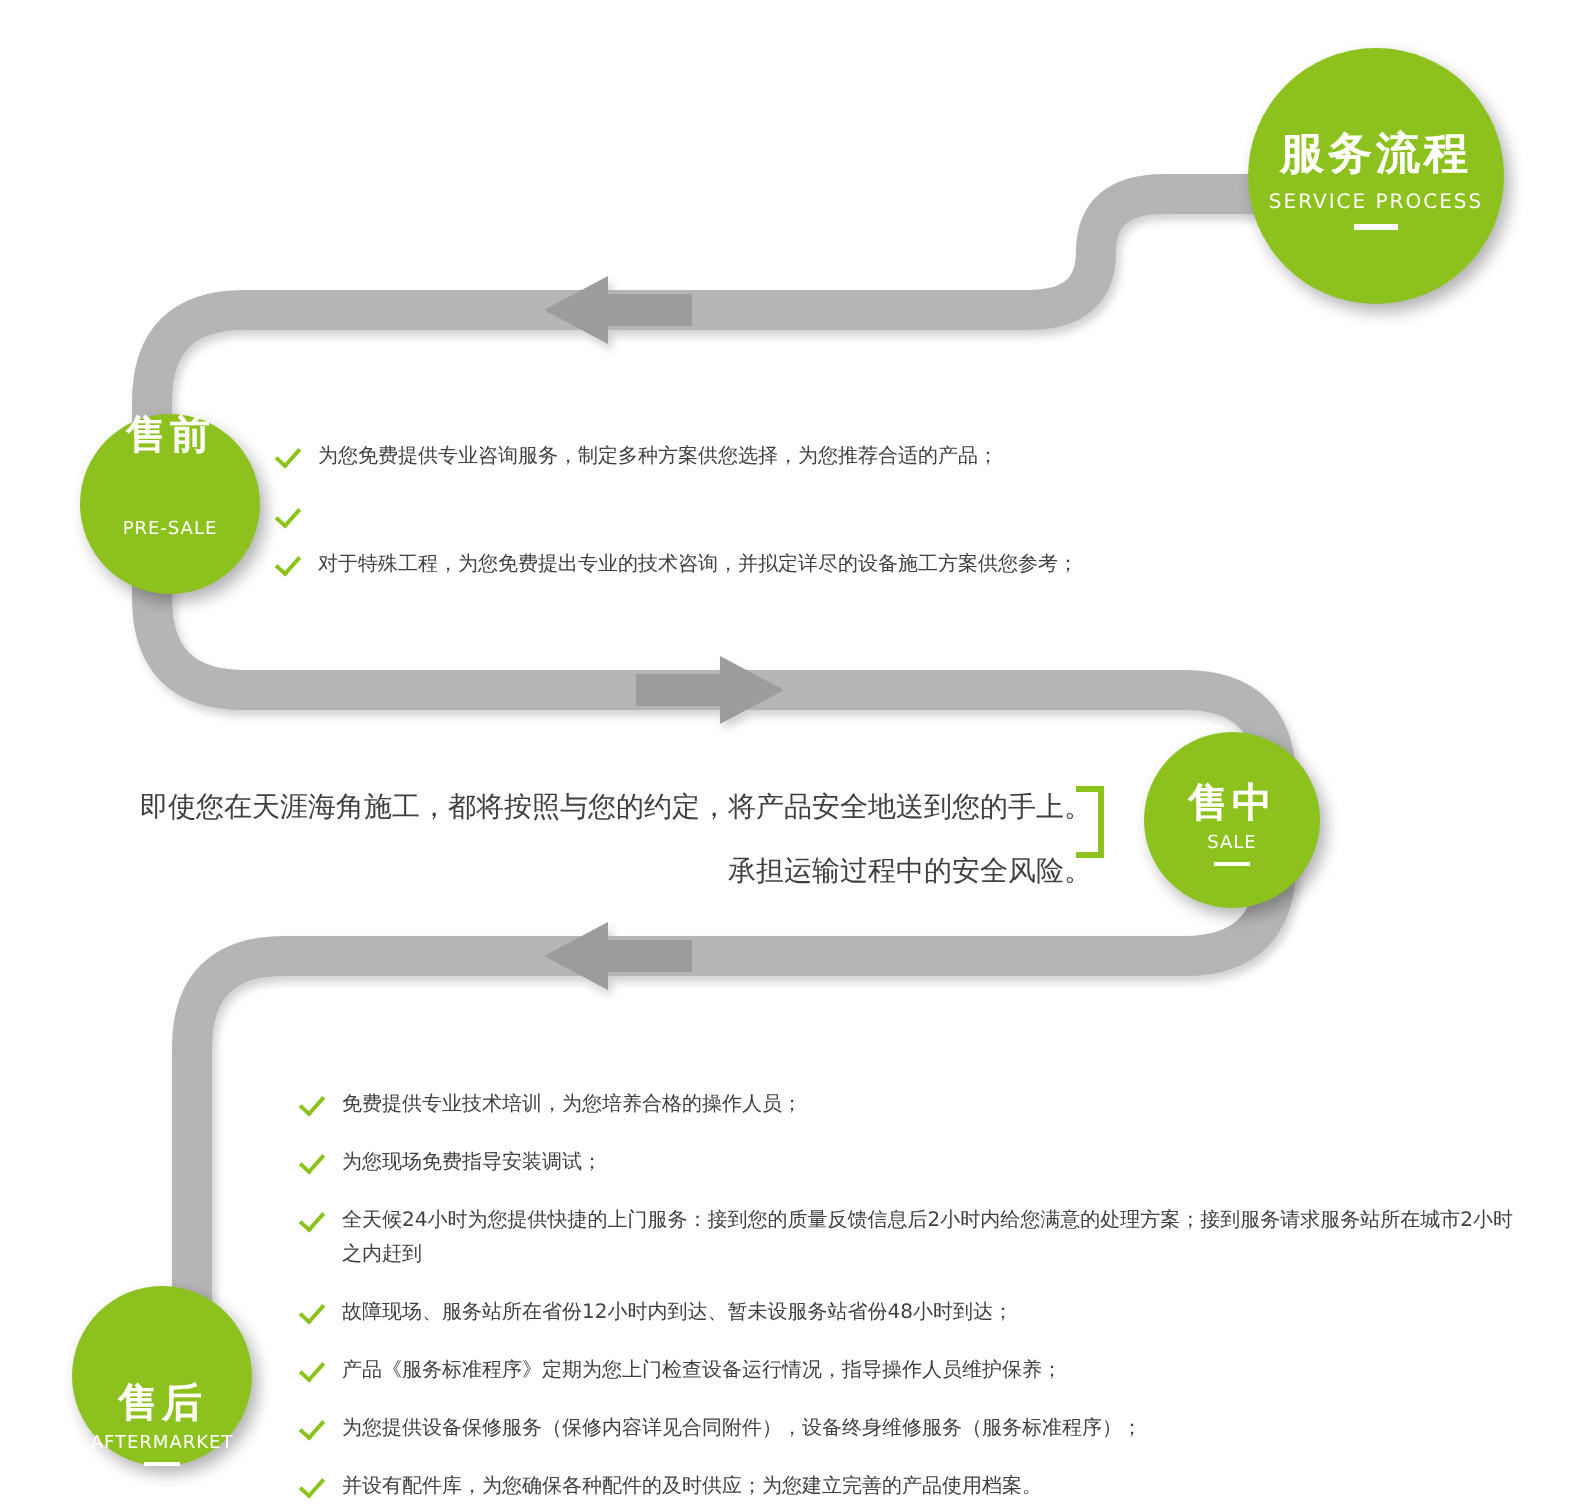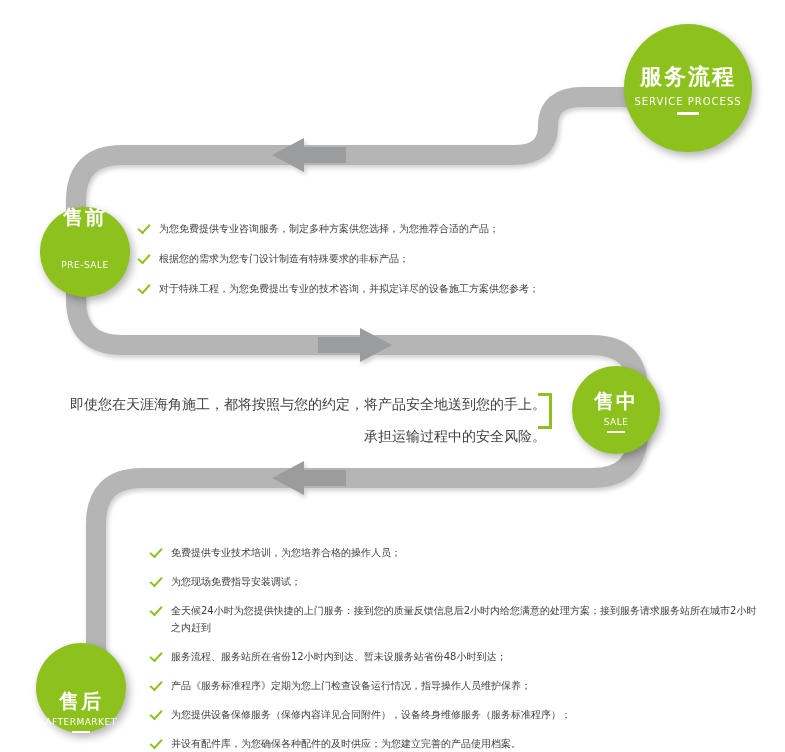--- a/index.html
+++ b/index.html
@@ -91,21 +91,20 @@
     <div class="c-dash"></div>
   </div>
 
   <ul class="list pre-list">
     <li>
       <span class="check"></span>
       <span>为您免费提供专业咨询服务，制定多种方案供您选择，为您推荐合适的产品；</span>
     </li>
     <li>
       <span class="check"></span>
-      <span>根据您的需求为您专门设计制造有特殊要求的非标产品；</span>
     </li>
     <li>
       <span class="check"></span>
       <span>对于特殊工程，为您免费提出专业的技术咨询，并拟定详尽的设备施工方案供您参考；</span>
     </li>
   </ul>
 
   <div class="sale-text">
     <div>即使您在天涯海角施工，都将按照与您的约定，将产品安全地送到您的手上。</div>
     <div>承担运输过程中的安全风险。</div>
@@ -120,21 +119,21 @@
     <li>
       <span class="check"></span>
       <span>为您现场免费指导安装调试；</span>
     </li>
     <li>
       <span class="check"></span>
       <span>全天候24小时为您提供快捷的上门服务：接到您的质量反馈信息后2小时内给您满意的处理方案；接到服务请求服务站所在城市2小时之内赶到</span>
     </li>
     <li>
       <span class="check"></span>
-      <span>服务流程、服务站所在省份12小时内到达、暂未设服务站省份48小时到达；</span>
+      <span>故障现场、服务站所在省份12小时内到达、暂未设服务站省份48小时到达；</span>
     </li>
     <li>
       <span class="check"></span>
       <span>产品《服务标准程序》定期为您上门检查设备运行情况，指导操作人员维护保养；</span>
     </li>
     <li>
       <span class="check"></span>
       <span>为您提供设备保修服务（保修内容详见合同附件），设备终身维修服务（服务标准程序）；</span>
     </li>
     <li>

